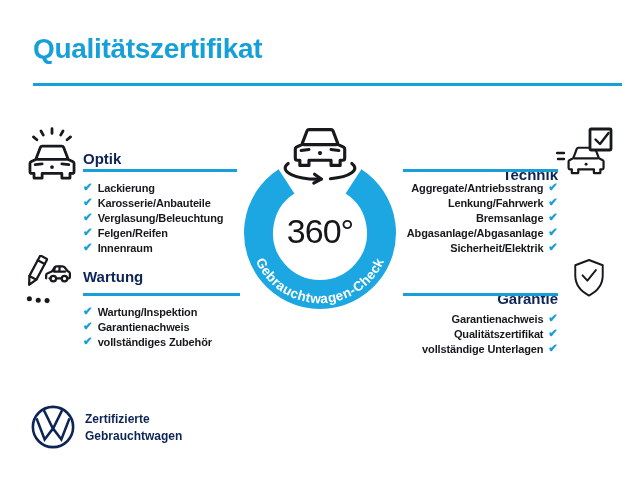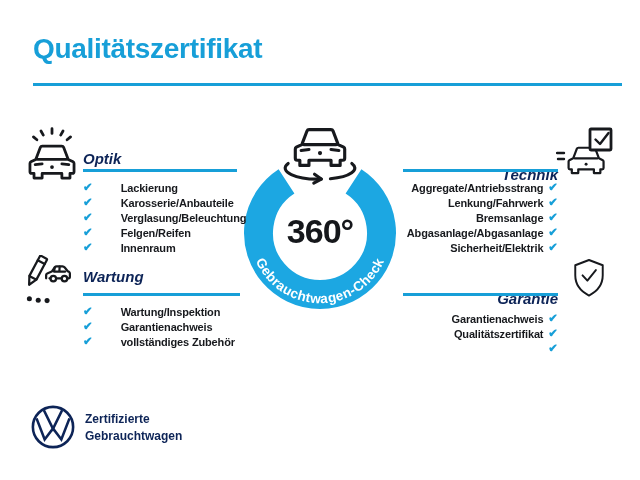--- a/index.html
+++ b/index.html
@@ -10,34 +10,34 @@
     color:var(--ink);
   }
   .abs { position:absolute; }
 
   .main-title {
     left:33px; top:33px; font-size:28px; font-weight:bold;
     color:var(--accent); letter-spacing:-0.3px; white-space:nowrap;
   }
   .header-rule { left:33px; top:83px; width:589px; height:2.5px; background:var(--accent); }
 
-  .sec-title { font-size:15px; font-weight:bold; color:var(--navy); white-space:nowrap;font-style:italic; }
+  .sec-title { font-size:15px; font-weight:bold; color:var(--navy); white-space:nowrap; }
   .sec-title.right { width:208px; text-align:right;margin-top:16px; }
   .sec-rule { height:2.5px; background:var(--accent); }
 
   ul.items { list-style:none; margin:0; padding:0; position:absolute; }
   .items li { height:15px; display:flex; align-items:center; gap:5px; }
   .items.right { width:208px; }
   .items.right li { justify-content:flex-end; }
   .chk { color:var(--accent); font-size:11.5px; font-weight:bold; line-height:1; }
-  .lbl { font-size:11px; font-weight:bold; color:var(--ink); letter-spacing:-0.15px; white-space:nowrap;margin-left:23px; }
+  .lbl { font-size:11px; font-weight:bold; color:var(--ink); letter-spacing:-0.15px; white-space:nowrap; }
 
   .degree {
     left:250px; top:212px; width:140px; text-align:center;
-    font-size:34px; font-weight:bold; color:#15171b; letter-spacing:-1px;
+    font-size:34px; font-weight:normal; color:#15171b; letter-spacing:-1px;
   }
 
   .brand-text { left:85px; top:411px; font-size:12px; line-height:17px;
     font-weight:bold; color:var(--navy); }
 
   svg { display:block; }
   .icon-stroke { stroke:#17191d; fill:none; stroke-width:2.4; stroke-linecap:round; stroke-linejoin:round; }
 </style>
 </head>
 <body>
@@ -194,20 +194,21 @@
 <ul class="items right abs" style="left:350px;top:311px;">
   <li>
       <span class="lbl">Garantienachweis</span>
       <span class="chk">✔</span>
     </li>
   <li>
       <span class="lbl">Qualitätszertifikat</span>
       <span class="chk">✔</span>
     </li>
   <li>
+      <span class="lbl">vollständige Unterlagen</span>
       <span class="chk">✔</span>
     </li>
 </ul>
 
 <svg class="abs" style="left:30px;top:404px;" width="46" height="46" viewBox="0 0 48 48">
   <g fill="none" stroke="var(--navy)" stroke-width="2.7" stroke-linecap="butt" stroke-linejoin="miter">
     <circle cx="24" cy="24" r="21"></circle>
     <path d="M14.5,6.5 L24,26 L33.5,6.5"></path>
     <path d="M6.8,15 L15.3,37 L24,25.5 L32.7,37 L41.2,15"></path>
   </g>

